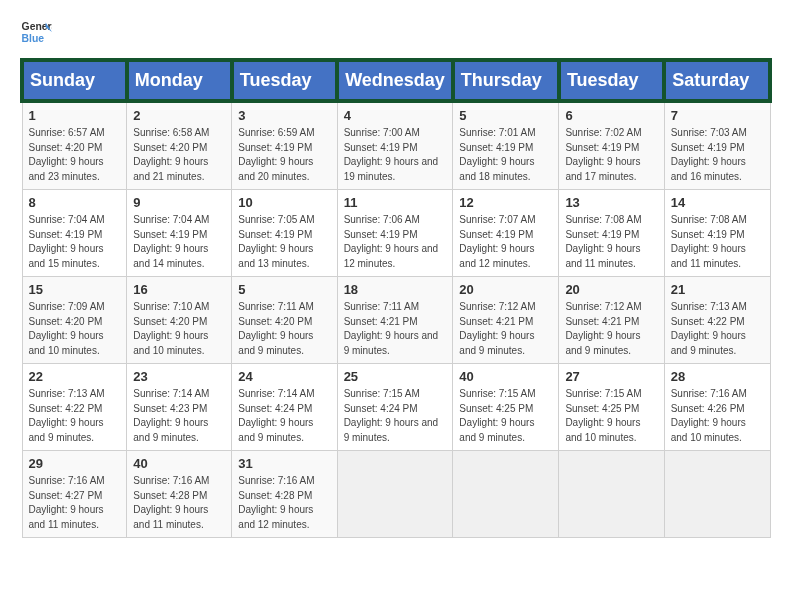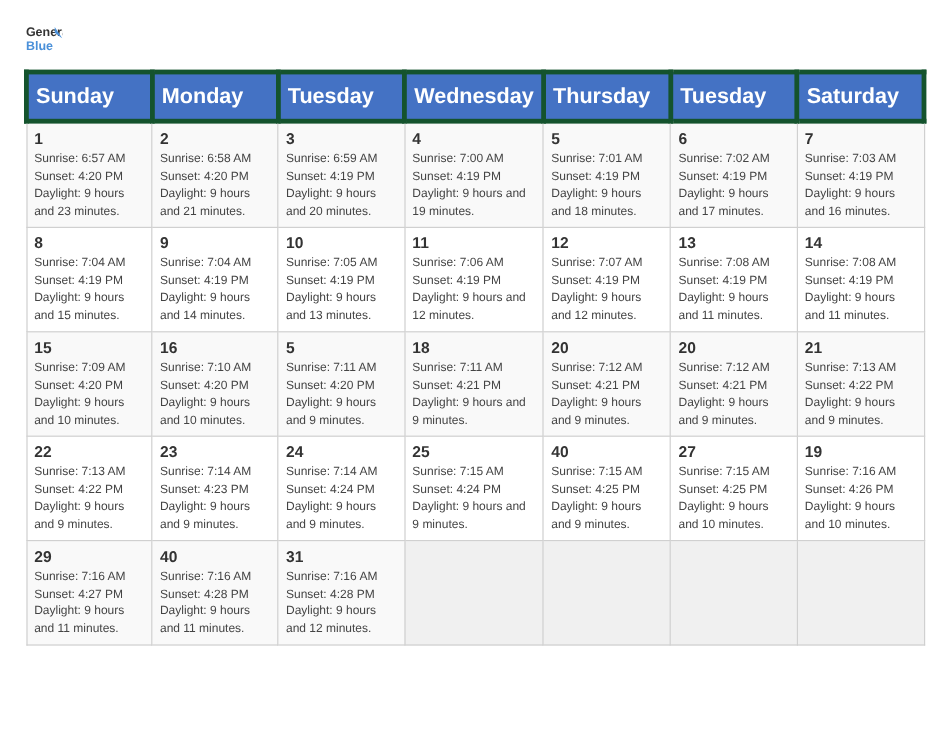--- a/index.html
+++ b/index.html
@@ -225,21 +225,21 @@
         </td>
         <td>
           <span class="day-number">40</span>
           <div class="day-info">Sunrise: 7:15 AM<br>Sunset: 4:25 PM<br>Daylight: 9 hours and 9 minutes.</div>
         </td>
         <td>
           <span class="day-number">27</span>
           <div class="day-info">Sunrise: 7:15 AM<br>Sunset: 4:25 PM<br>Daylight: 9 hours and 10 minutes.</div>
         </td>
         <td>
-          <span class="day-number">19</span>
+          <span class="day-number">28</span>
           <div class="day-info">Sunrise: 7:16 AM<br>Sunset: 4:26 PM<br>Daylight: 9 hours and 10 minutes.</div>
         </td>
       </tr>
       <tr>
         <td>
           <span class="day-number">29</span>
           <div class="day-info">Sunrise: 7:16 AM<br>Sunset: 4:27 PM<br>Daylight: 9 hours and 11 minutes.</div>
         </td>
         <td>
           <span class="day-number">40</span>

